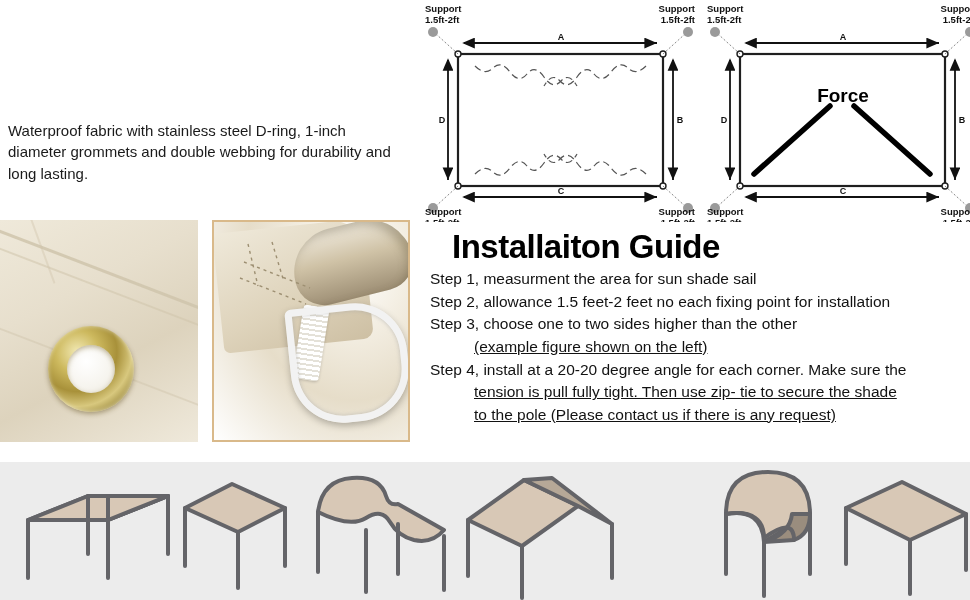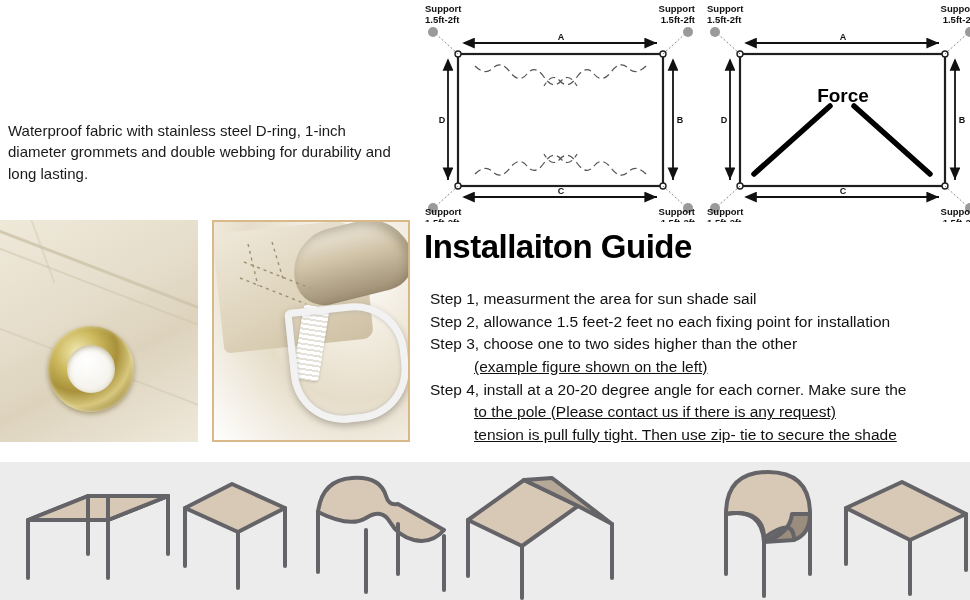--- a/index.html
+++ b/index.html
@@ -83,25 +83,25 @@
     transform:rotate(-6deg);
     box-shadow:0 3px 7px rgba(0,0,0,.25), inset 0 0 4px rgba(160,160,160,.6);
     background:transparent;
   }
 
   
   .diagrams{position:absolute;left:420px;top:0px;width:550px;height:222px;}
 
   
   .guide-title{
-    position:absolute;left:424px;top:228px;
+    position:absolute;left:452px;top:228px;
     font-size:33px;font-weight:bold;letter-spacing:-0.5px;color:#000;
   }
   .steps{
-    position:absolute;left:430px;top:288px;width:540px;
+    position:absolute;left:430px;top:268px;width:540px;
     font-size:15.5px;line-height:1.46;color:#121212;
   }
   .step-line{white-space:nowrap;}
   .step-line.indent{padding-left:44px;text-decoration:underline;}
 
   
   .band{
     position:absolute;left:0;top:462px;width:970px;height:138px;
     background:#ececec;
   }
@@ -247,22 +247,22 @@
     </svg>
   </div>
 
   <div class="guide-title">Installaiton Guide</div>
   <div class="steps">
     <div class="step-line">Step 1, measurment the area for sun shade sail</div>
     <div class="step-line">Step 2, allowance 1.5 feet-2 feet no each fixing point for installation</div>
     <div class="step-line">Step 3, choose one to two sides higher than the other</div>
     <div class="step-line indent">(example figure shown on the left)</div>
     <div class="step-line">Step 4, install at a 20-20 degree angle for each corner. Make sure the</div>
+    <div class="step-line indent">tension is pull fully tight. Then use zip- tie to secure the shade</div>
     <div class="step-line indent">to the pole  (Please contact us if there is any request)</div>
-    <div class="step-line indent">tension is pull fully tight. Then use zip- tie to secure the shade</div>
   </div>
 
   <div class="band">
     <svg width="970" height="138" viewBox="0 0 970 138">
       <g stroke="#646468" stroke-width="4" fill="none" stroke-linecap="round" stroke-linejoin="round">
 
         <g>
           <polygon points="28,58 88,34 168,34 108,58" fill="#d8c8b6" stroke="#646468"></polygon>
           <polygon points="108,58 168,34 168,34 168,34" fill="#d8c8b6"></polygon>
           <polygon points="28,58 108,58 168,34 88,34" fill="#d8c8b6" stroke="#646468"></polygon>

